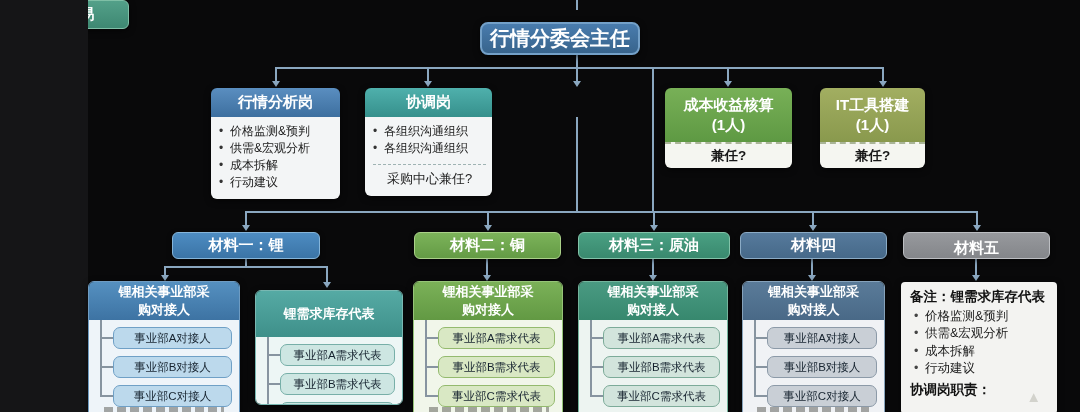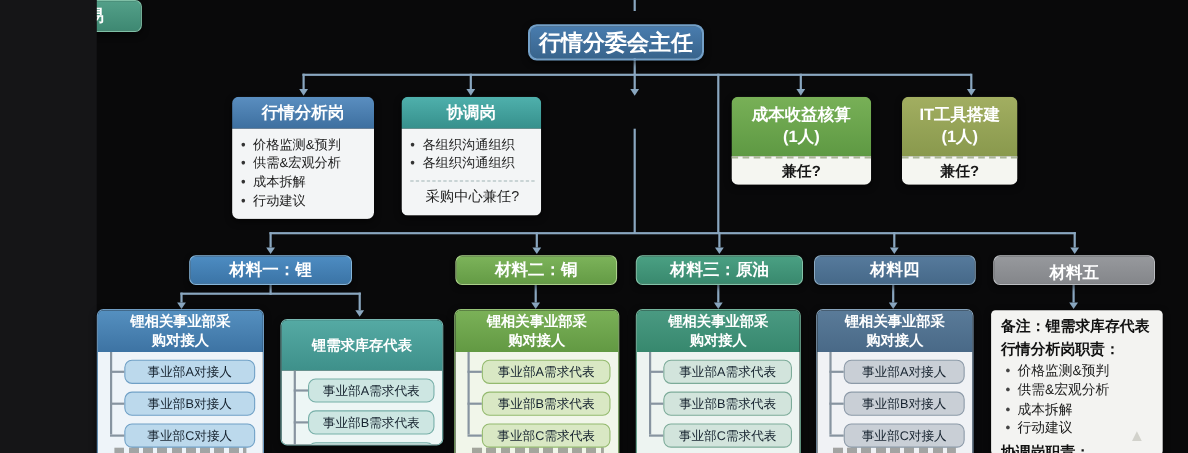--- a/index.html
+++ b/index.html
@@ -277,21 +277,20 @@
     <div class="tbody">
       <div class="spine"></div>
       <div class="member">事业部A对接人</div>
       <div class="member">事业部B对接人</div>
       <div class="member">事业部C对接人</div>
     </div>
   </div>
 
   <div id="note">
     <div class="ntitle">备注：锂需求库存代表</div>
-    <div class="nhead">行情分析岗职责：</div>
     <ul>
       <li>价格监测&amp;预判</li>
       <li>供需&amp;宏观分析</li>
       <li>成本拆解</li>
       <li>行动建议</li>
     </ul>
     <div class="nhead">协调岗职责：</div>
     <span class="tri">▲</span>
   </div>
 

